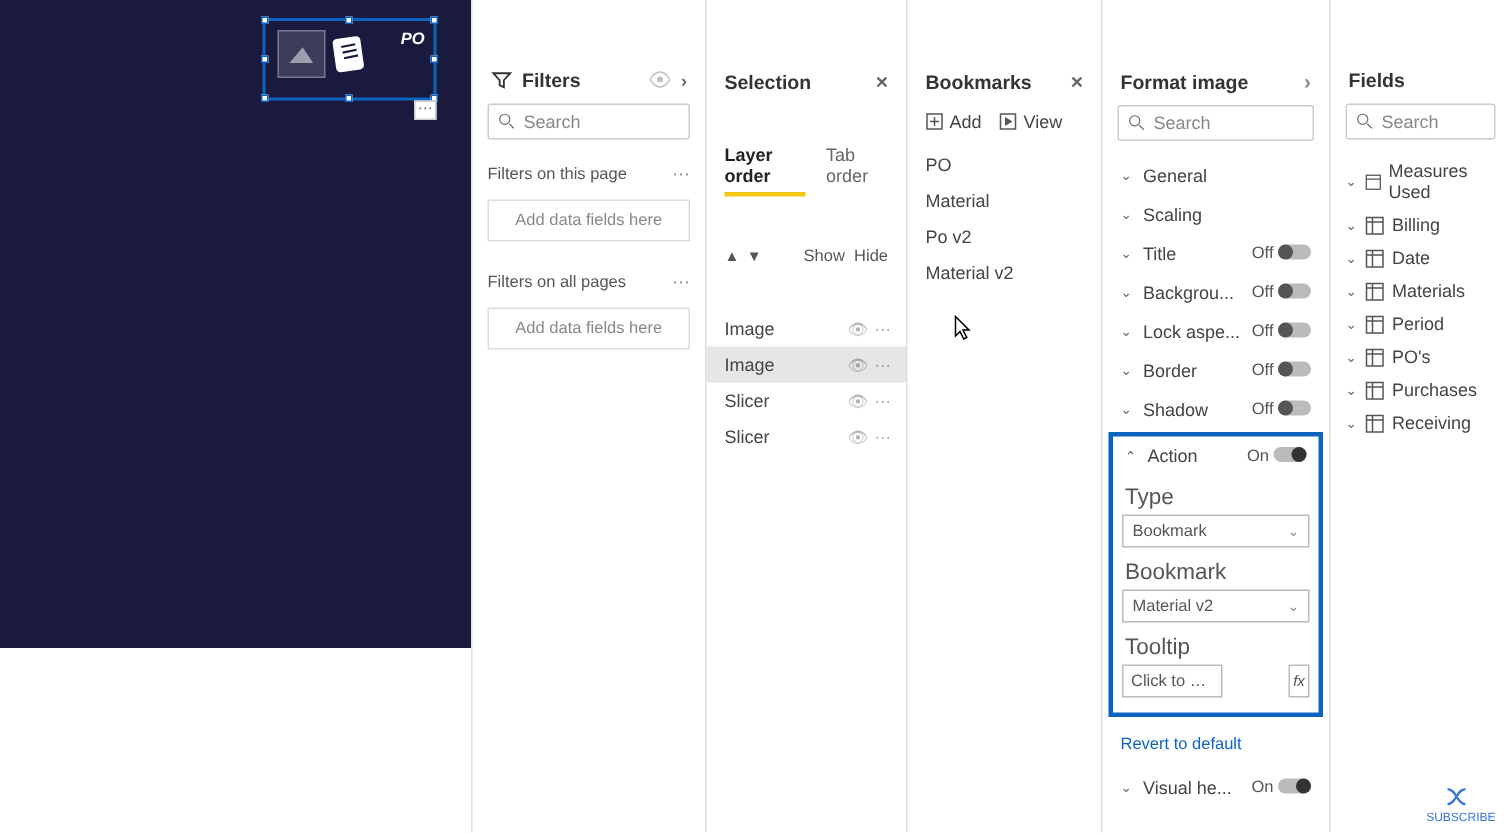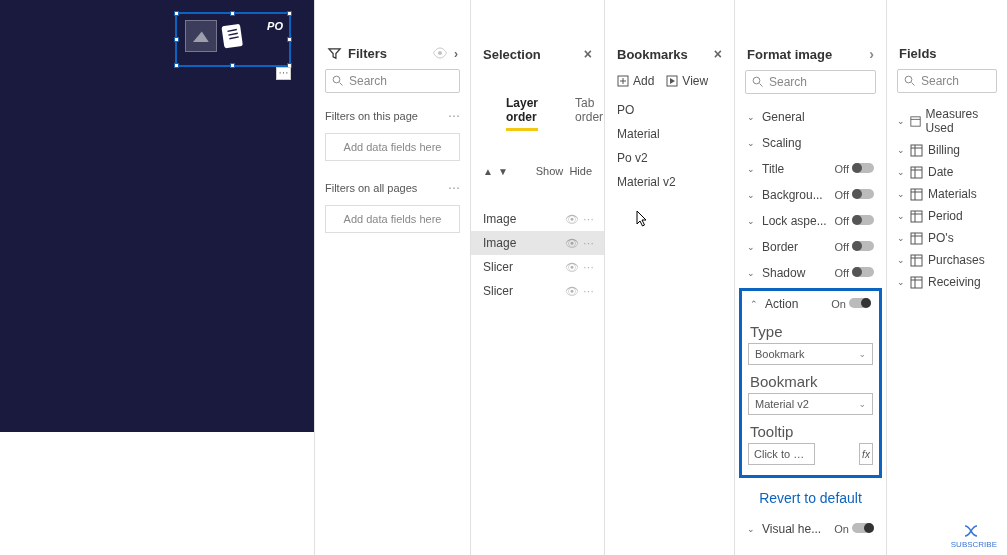--- a/index.html
+++ b/index.html
@@ -28,21 +28,21 @@
   
   .filters-pane { width: 156px; }
   .search-box { margin: 0 10px 10px 10px; border:1px solid #ccc; border-radius:2px; display:flex; align-items:center; padding:4px 6px; font-size:12px; color:#888;}
   .search-box svg { width:12px; height:12px; margin-right:5px; fill:#666;}
   .filter-sect { padding: 6px 10px; font-size:11px; color:#555; display:flex; justify-content:space-between; align-items:center;}
   .filter-drop { margin: 4px 10px 14px 10px; border:1px solid #ddd; height:28px; font-size:11px; color:#888; display:flex; align-items:center; justify-content:center;}
   
   .selection-pane { width: 134px; gap: 26px; }
   .sel-tabs { display:flex; gap:14px; padding: 0 12px; font-size:12px; color:#666;}
   .sel-tab.active { color:#222; border-bottom:3px solid #f2c811; padding-bottom:4px; font-weight:600;}
-  .sel-tab { padding-bottom:6px; cursor:pointer;margin-left:23px;}
+  .sel-tab { padding-bottom:6px; cursor:pointer;}
   .sel-toolbar { display:flex; align-items:center; justify-content:space-between; padding: 8px 12px 4px 12px; font-size:11px; color:#555;}
   .sel-arrows { display:flex; gap:5px;}
   .arrow { font-size:10px;}
   .sel-list { font-size:12px; color:#444;}
   .sel-item { display:flex; justify-content:space-between; align-items:center; padding: 5px 10px 5px 12px; cursor:pointer;}
   .sel-item.selected { background:#e6e6e6;}
   .sel-item .ricons { display:flex; gap:4px; opacity:.4; font-size:11px;}
   
   .bookmarks-pane { width: 130px; }
   .bm-actions { display:flex; gap:12px; padding: 4px 12px 10px 12px; font-size:12px; color:#444;}
@@ -61,21 +61,21 @@
   .toggle.off .knob { left:0;}
   .toggle.on .knob { right:0; background:#333;}
   .toggle.on .track { }
   .action-box { border:3px solid #0c64c0; margin: 2px 4px; padding: 2px 6px 10px 6px;}
   .sub-label { font-size:15px; color:#555; padding: 8px 2px 3px 2px;}
   .dd { border:1px solid #bbb; font-size:11px; color:#555; padding:4px 6px; display:flex; justify-content:space-between; align-items:center; background:#fff;}
   .dd .ddcaret { font-size:9px; color:#888;}
   .tooltip-row { display:flex; gap:3px;}
   .tooltip-input { border:1px solid #bbb; font-size:11px; color:#555; padding:4px 5px; flex:1; white-space:nowrap; overflow:hidden; text-overflow:ellipsis;}
   .fx-btn { border:1px solid #bbb; width:14px; font-size:10px; font-style:italic; display:flex; align-items:center; justify-content:center; color:#555;margin-left:41px;}
-  .revert { text-align:center; font-size:14px; color:#0c64c0; padding: 10px 12px; cursor:pointer;}
+  .revert { text-align:left; font-size:11px; color:#0c64c0; padding: 10px 12px; cursor:pointer;}
   
   .fields-pane { width: 121px; }
   .field-row { display:flex; align-items:center; gap:5px; padding: 4px 10px; font-size:12px; color:#444;}
   .field-caret { font-size:9px; color:#666; display:inline-block; width:8px;}
   .table-icon { width:13px; height:13px;}
   
   .cursor { position:absolute; left:636px; top:210px; font-size:14px; color:#000; pointer-events:none;}
   .subscribe { position:absolute; right:10px; bottom:6px; font-size:8px; color:#3a76d6; text-align:center;}
   .subscribe svg { width:22px; height:14px;}
   

